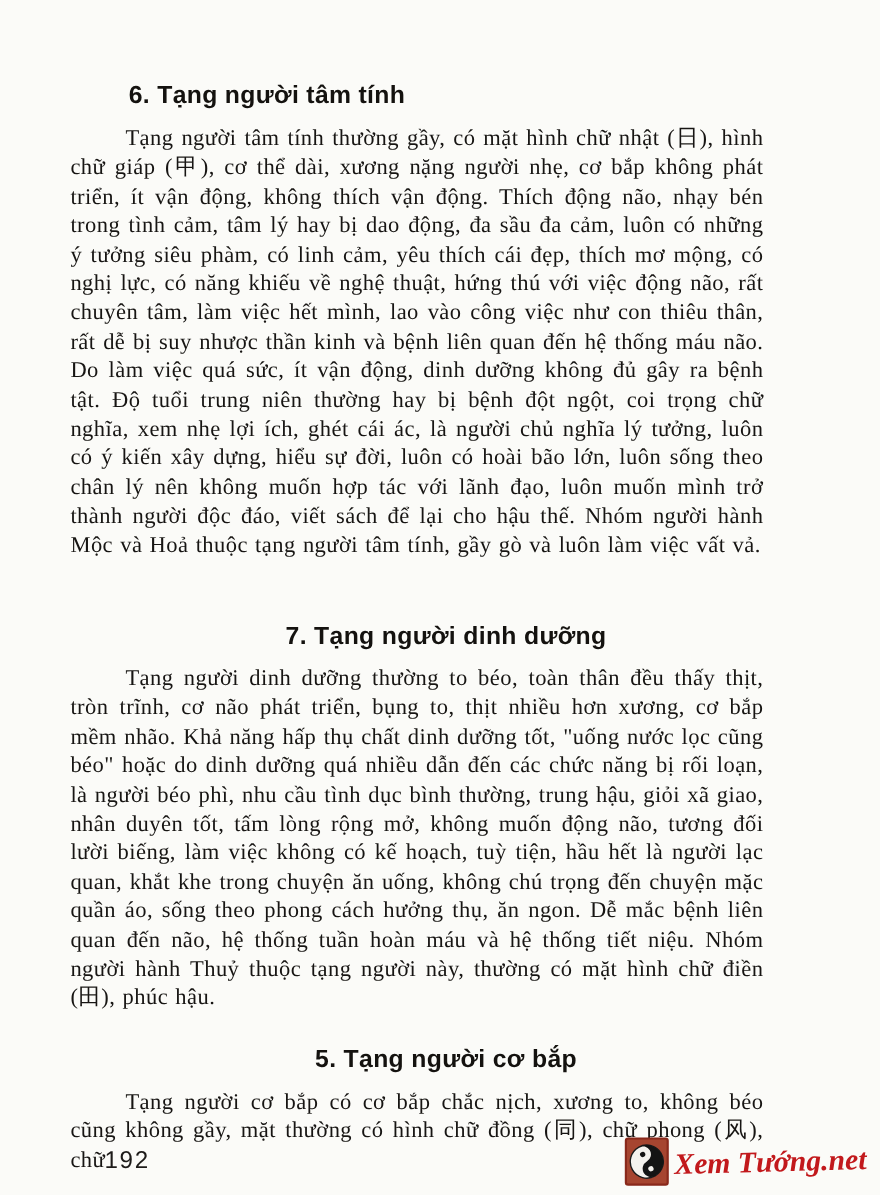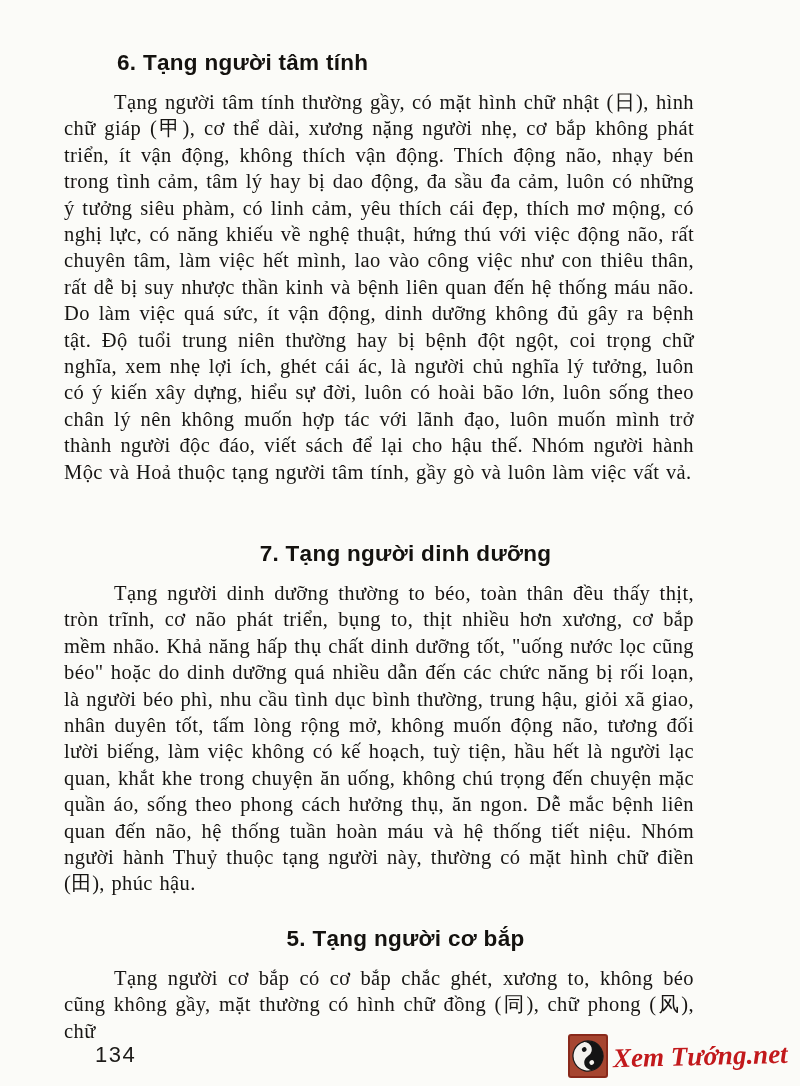--- a/index.html
+++ b/index.html
@@ -9,20 +9,21 @@
     background: #fbfbf8;
     overflow: hidden;
     position: relative;
     font-family: "Liberation Serif", serif;
     color: #161412;
   }
   .page {
     box-sizing: border-box;
     width: 756px;
     padding: 50px 62px 0 64px;
+    margin-top: 24px;
   }
   .section-heading {
     font-family: "Liberation Sans", sans-serif;
     font-size: 22.5px;
     font-weight: 700;
     color: #14120f;
     letter-spacing: 0.3px;
     margin: 0 0 0 53px;
   }
   .section + .section .section-heading {
@@ -93,26 +94,26 @@
     <p class="body-paragraph p-6">Tạng người tâm tính thường gầy, có mặt hình chữ nhật (日), hình chữ giáp (甲), cơ thể dài, xương nặng người nhẹ, cơ bắp không phát triển, ít vận động, không thích vận động. Thích động não, nhạy bén trong tình cảm, tâm lý hay bị dao động, đa sầu đa cảm, luôn có những ý tưởng siêu phàm, có linh cảm, yêu thích cái đẹp, thích mơ mộng, có nghị lực, có năng khiếu về nghệ thuật, hứng thú với việc động não, rất chuyên tâm, làm việc hết mình, lao vào công việc như con thiêu thân, rất dễ bị suy nhược thần kinh và bệnh liên quan đến hệ thống máu não. Do làm việc quá sức, ít vận động, dinh dưỡng không đủ gây ra bệnh tật. Độ tuổi trung niên thường hay bị bệnh đột ngột, coi trọng chữ nghĩa, xem nhẹ lợi ích, ghét cái ác, là người chủ nghĩa lý tưởng, luôn có ý kiến xây dựng, hiểu sự đời, luôn có hoài bão lớn, luôn sống theo chân lý nên không muốn hợp tác với lãnh đạo, luôn muốn mình trở thành người độc đáo, viết sách để lại cho hậu thế. Nhóm người hành Mộc và Hoả thuộc tạng người tâm tính, gầy gò và luôn làm việc vất vả.</p>
   </section>
 
   <section class="section">
     <h2 class="section-heading">7. Tạng người dinh dưỡng</h2>
     <p class="body-paragraph p-7">Tạng người dinh dưỡng thường to béo, toàn thân đều thấy thịt, tròn trĩnh, cơ não phát triển, bụng to, thịt nhiều hơn xương, cơ bắp mềm nhão. Khả năng hấp thụ chất dinh dưỡng tốt, "uống nước lọc cũng béo" hoặc do dinh dưỡng quá nhiều dẫn đến các chức năng bị rối loạn, là người béo phì, nhu cầu tình dục bình thường, trung hậu, giỏi xã giao, nhân duyên tốt, tấm lòng rộng mở, không muốn động não, tương đối lười biếng, làm việc không có kế hoạch, tuỳ tiện, hầu hết là người lạc quan, khắt khe trong chuyện ăn uống, không chú trọng đến chuyện mặc quần áo, sống theo phong cách hưởng thụ, ăn ngon. Dễ mắc bệnh liên quan đến não, hệ thống tuần hoàn máu và hệ thống tiết niệu. Nhóm người hành Thuỷ thuộc tạng người này, thường có mặt hình chữ điền (田), phúc hậu.</p>
   </section>
 
   <section class="section">
     <h2 class="section-heading">5. Tạng người cơ bắp</h2>
-    <p class="body-paragraph p-8">Tạng người cơ bắp có cơ bắp chắc ghét, xương to, không béo cũng không gầy, mặt thường có hình chữ đồng (同), chữ phong (风), chữ</p>
+    <p class="body-paragraph p-8">Tạng người cơ bắp có cơ bắp chắc nịch, xương to, không béo cũng không gầy, mặt thường có hình chữ đồng (同), chữ phong (风), chữ</p>
   </section>
 
 </div>
 
-<div class="page-number">134</div>
+<div class="page-number">192</div>
 
 <div class="watermark">
   <span class="yy-box">
     <svg width="32" height="32" viewBox="0 0 100 100" aria-hidden="true">
       <g transform="rotate(-30 50 50)">
         <circle cx="50" cy="50" r="47" fill="#f4f2ee" stroke="#1b1b1b" stroke-width="4"></circle>
         <path d="M50 3 a47 47 0 0 1 0 94 a23.5 23.5 0 0 1 0 -47 a23.5 23.5 0 0 0 0 -47 Z" fill="#141414"></path>
         <circle cx="50" cy="26.5" r="7.5" fill="#141414"></circle>
         <circle cx="50" cy="73.5" r="7.5" fill="#f4f2ee"></circle>
       </g>

